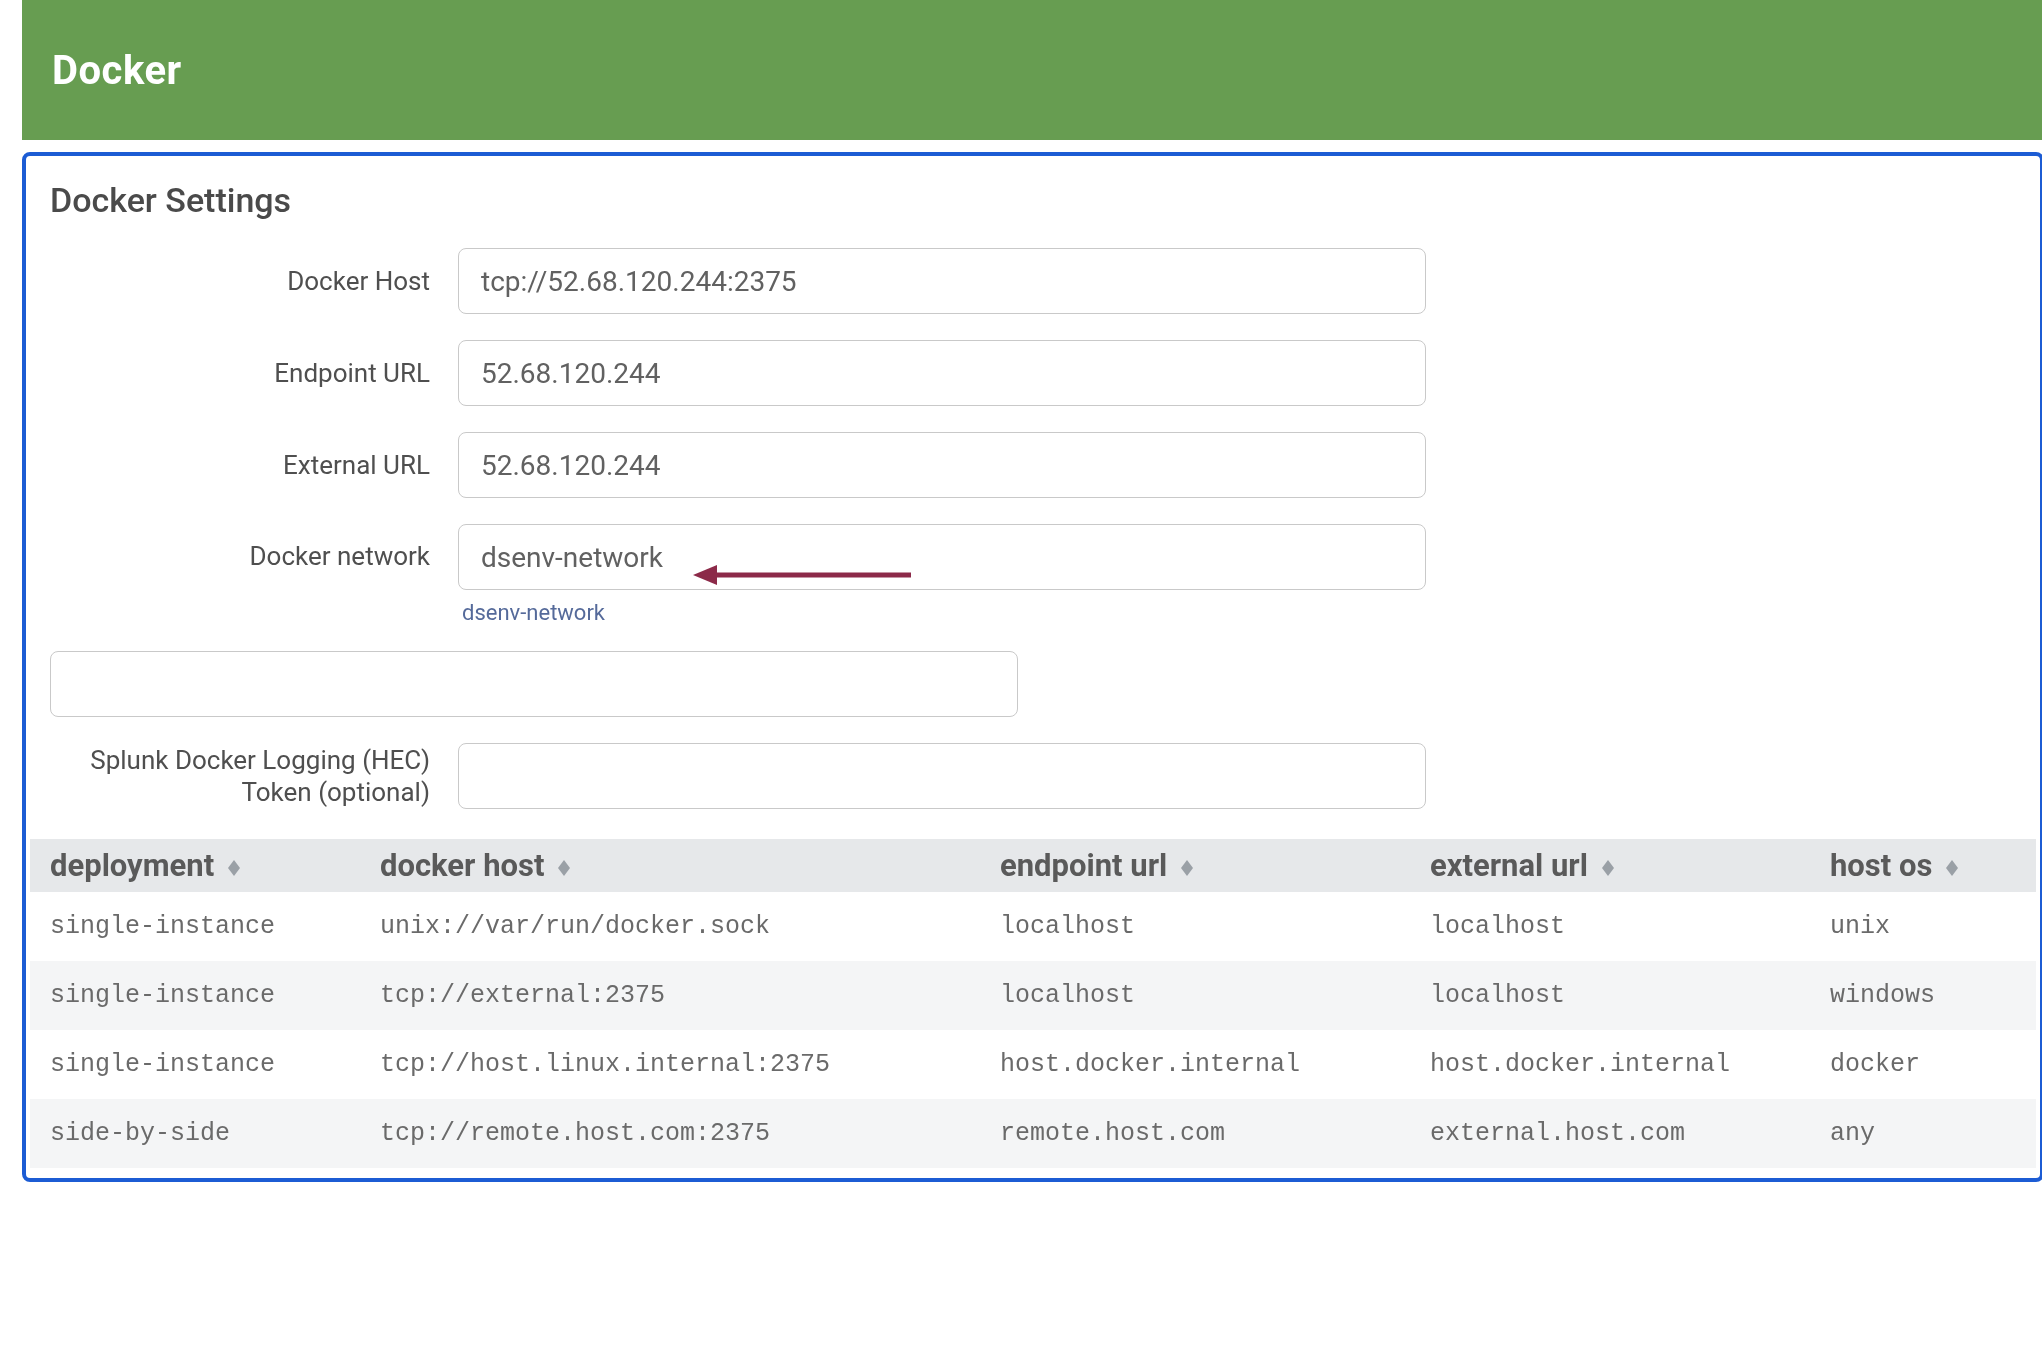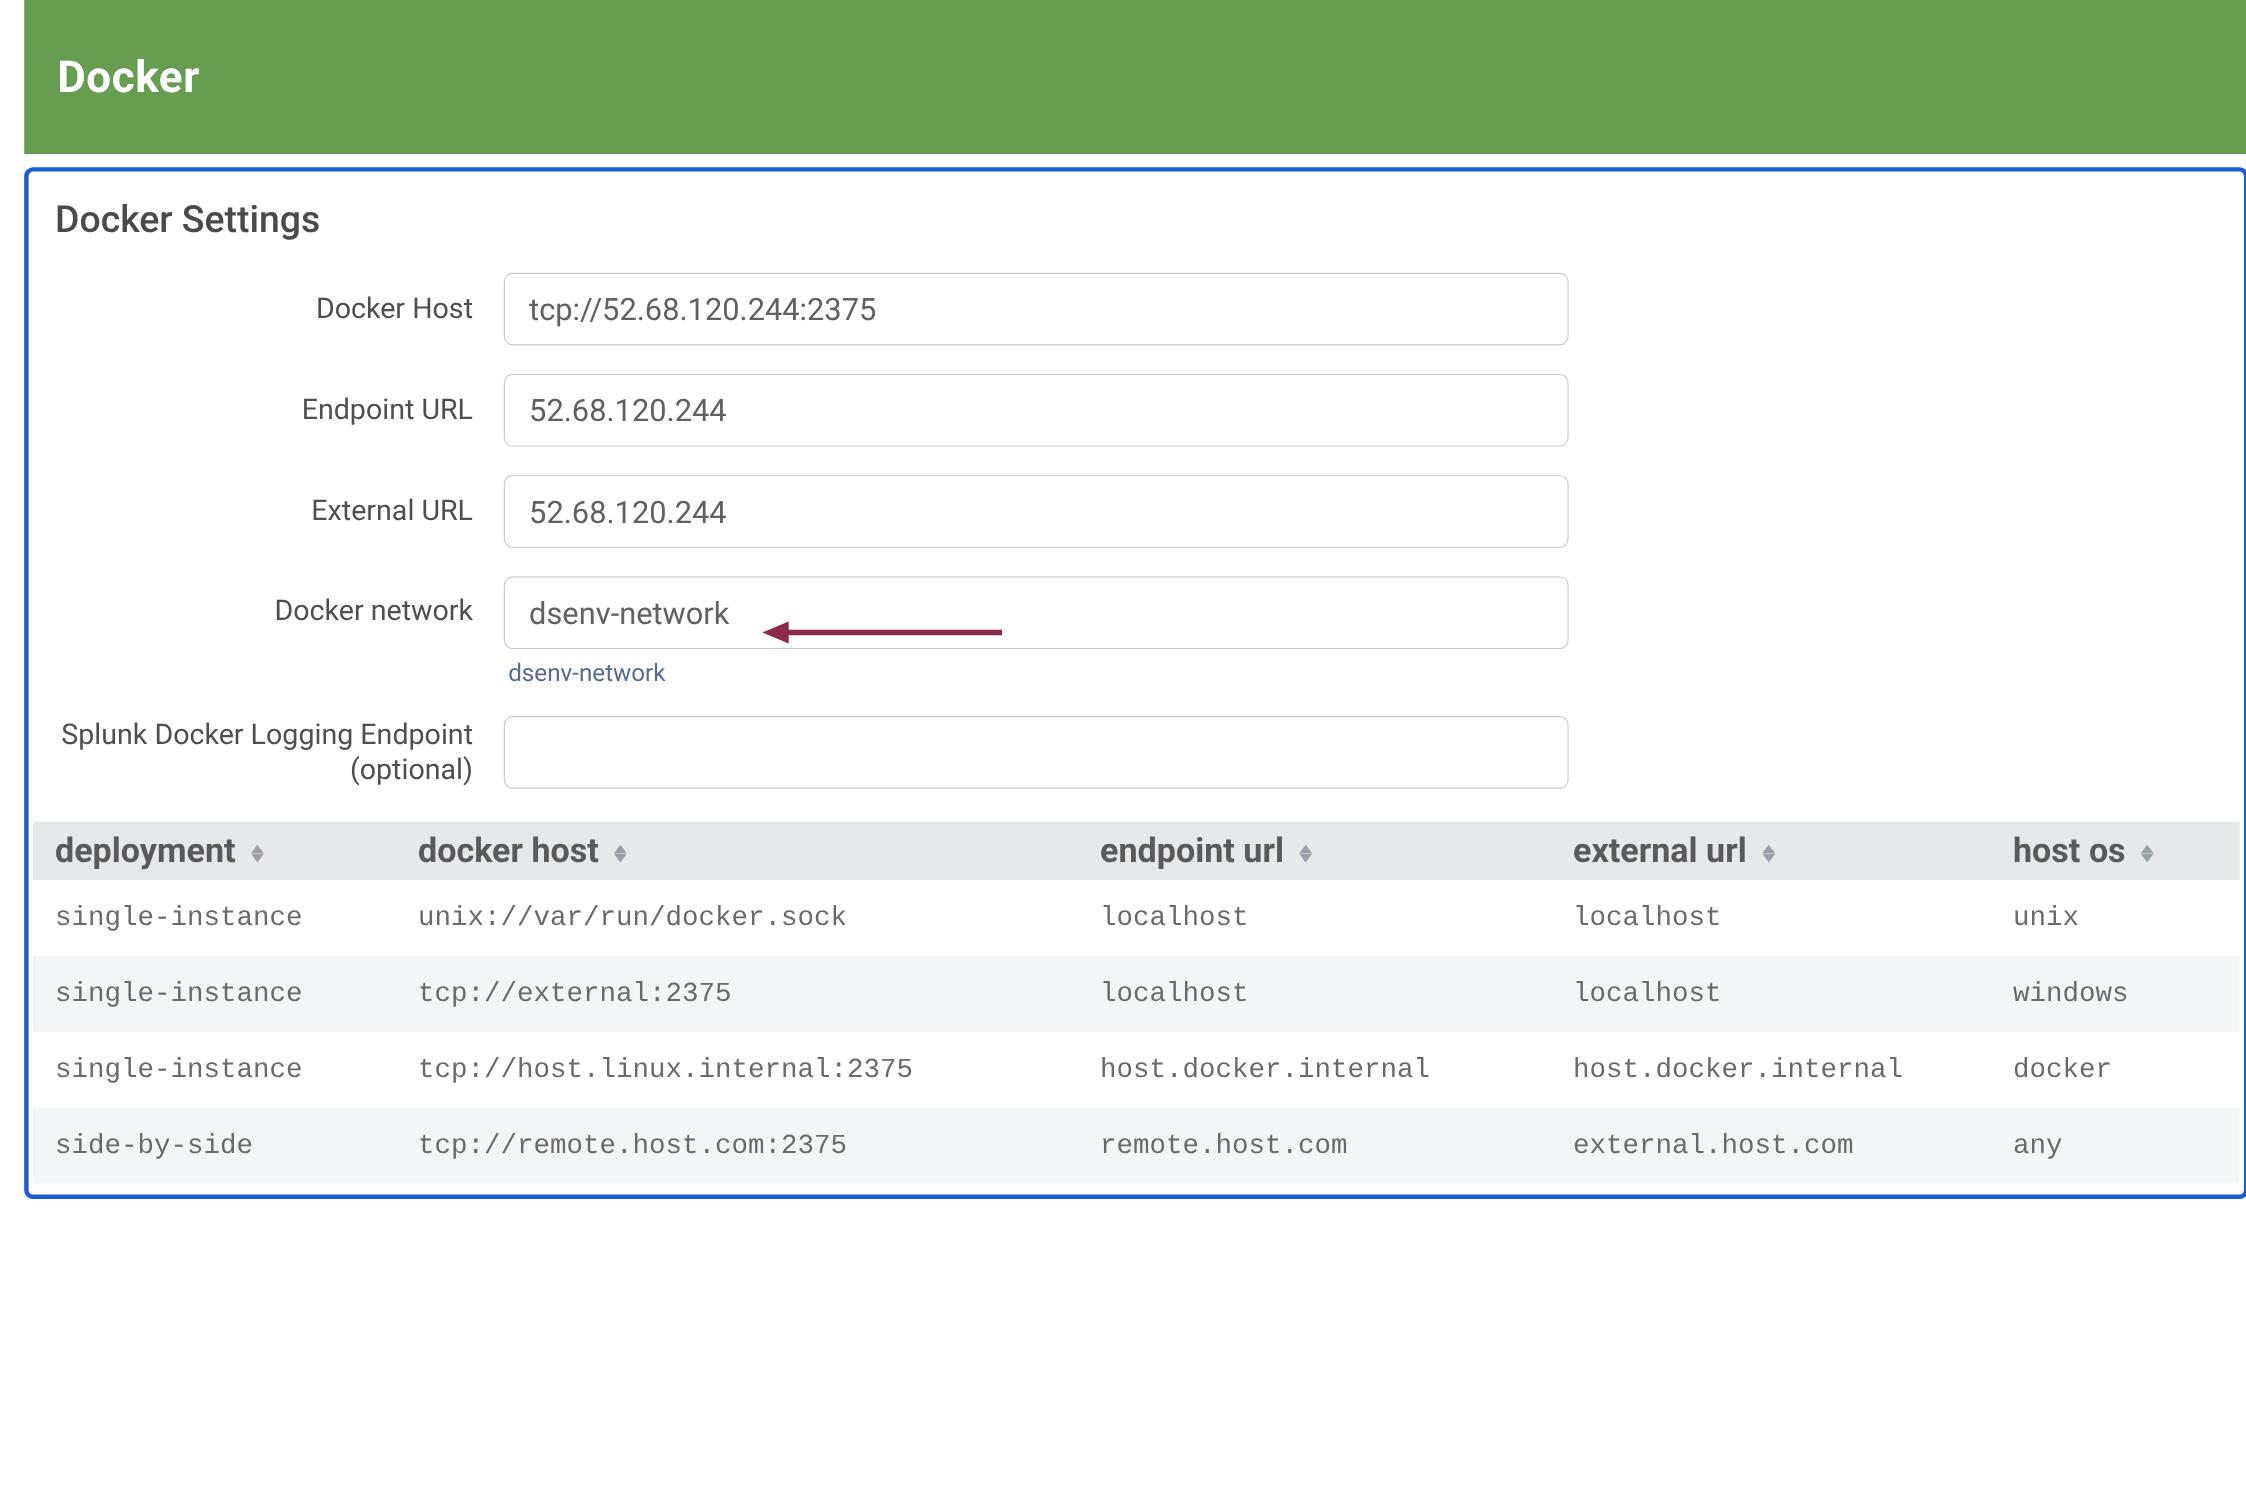--- a/index.html
+++ b/index.html
@@ -195,26 +195,31 @@
             <svg width="220" height="24" viewBox="0 0 220 24" xmlns="http://www.w3.org/2000/svg">
               <line x1="20" y1="12" x2="218" y2="12" stroke="#8c2a49" stroke-width="5"></line>
               <polygon points="0,12 24,2 24,22" fill="#8c2a49"></polygon>
             </svg>
           </div>
           <div class="hint">dsenv-network</div>
         </div>
       </div>
 
       <div class="form-row">
-        <div class="label two-line">Splunk Docker Logging Endpoint (optional)</div>
         <div class="input-wrap">
           <input class="text-input" type="text" value="" style="">
         </div>
       </div>
 
+      <div class="form-row" style="margin-bottom:10px;">
+        <div class="label two-line">Splunk Docker Logging (HEC) Token (optional)</div>
+        <div class="input-wrap">
+          <input class="text-input" type="text" value="" style="">
+        </div>
+      </div>
 
     </div>
 
     <table class="grid">
       <colgroup>
         <col class="col-deployment">
           <col class="col-host">
           <col class="col-endpoint">
           <col class="col-external">
           <col class="col-os">

